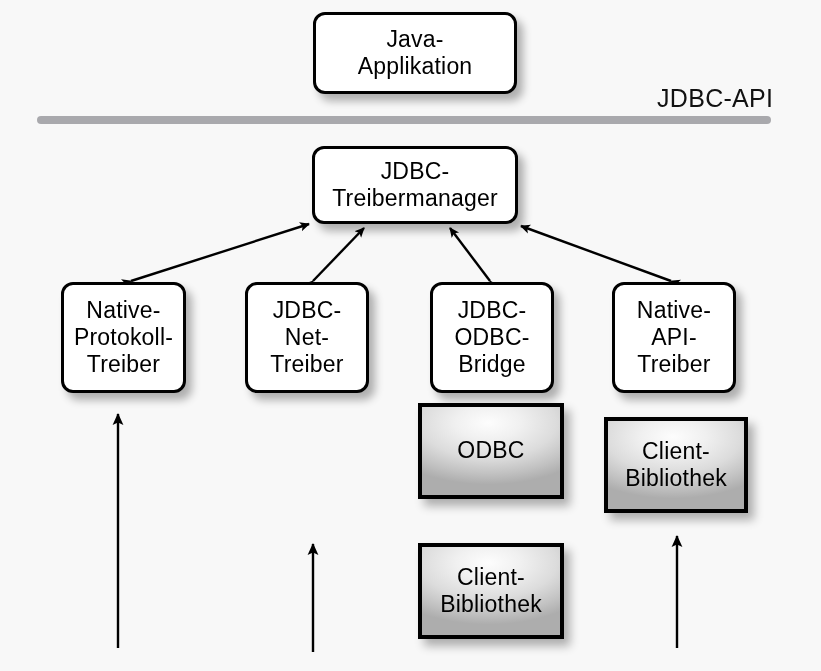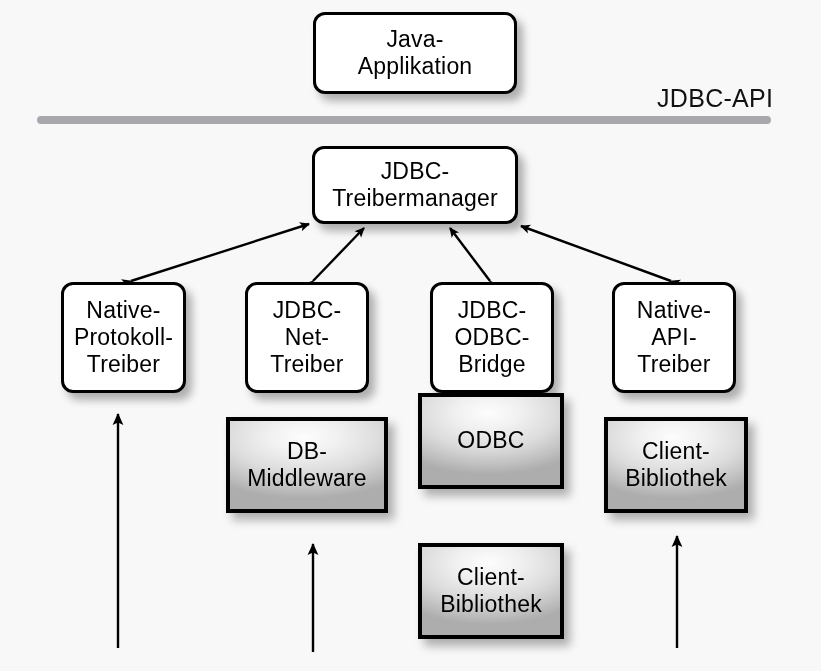--- a/index.html
+++ b/index.html
@@ -136,24 +136,22 @@
 Treiber</div>
 
   <div class="node" style="left:430px; top:282px; width:124px; height:111px;">JDBC-
 ODBC-
 Bridge</div>
 
   <div class="node" style="left:612px; top:282px; width:124px; height:111px;">Native-
 API-
 Treiber</div>
 
-  <div class="gnode" style="left:226px; top:417px; width:162px; height:96px;">DB-
-Middleware</div>
 
-  <div class="gnode" style="left:418px; top:393px; width:146px; height:96px;">ODBC</div>
+  <div class="gnode" style="left:418px; top:403px; width:146px; height:96px;">ODBC</div>
 
   <div class="gnode" style="left:604px; top:417px; width:144px; height:96px;">Client-
 Bibliothek</div>
 
   <div class="gnode" style="left:418px; top:543px; width:146px; height:96px;">Client-
 Bibliothek</div>
 
 </div>
 
 </body></html>

